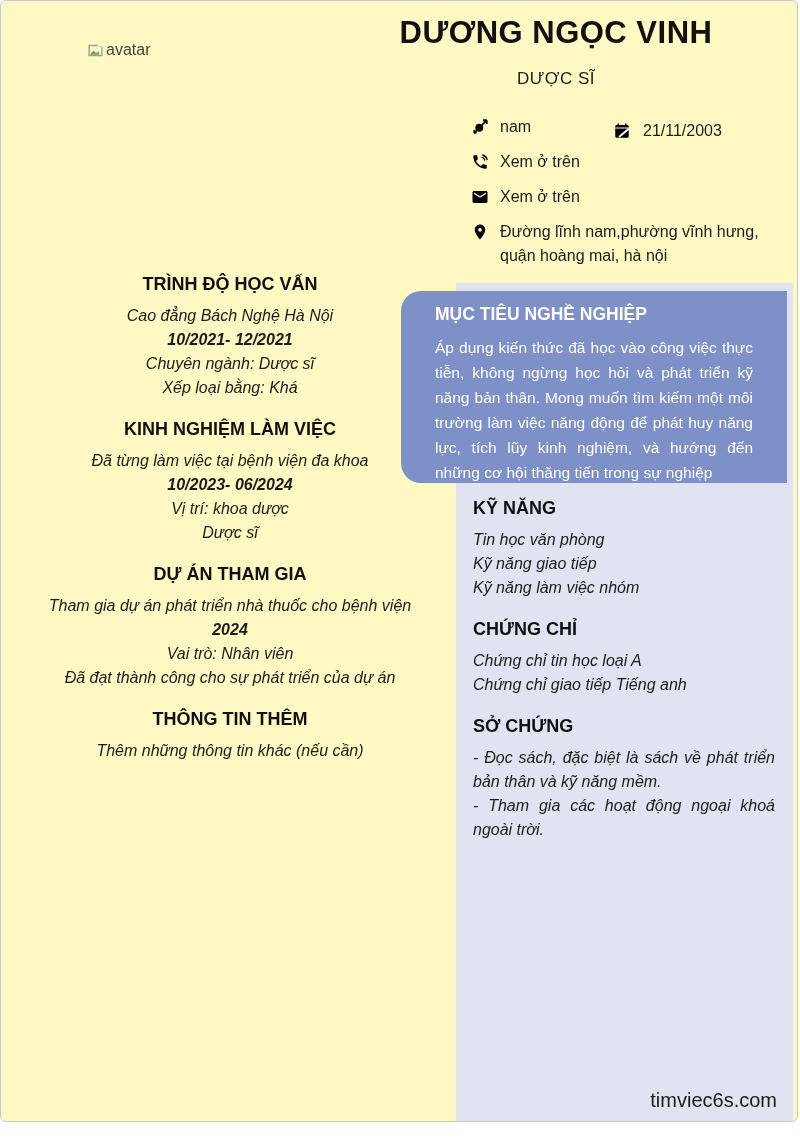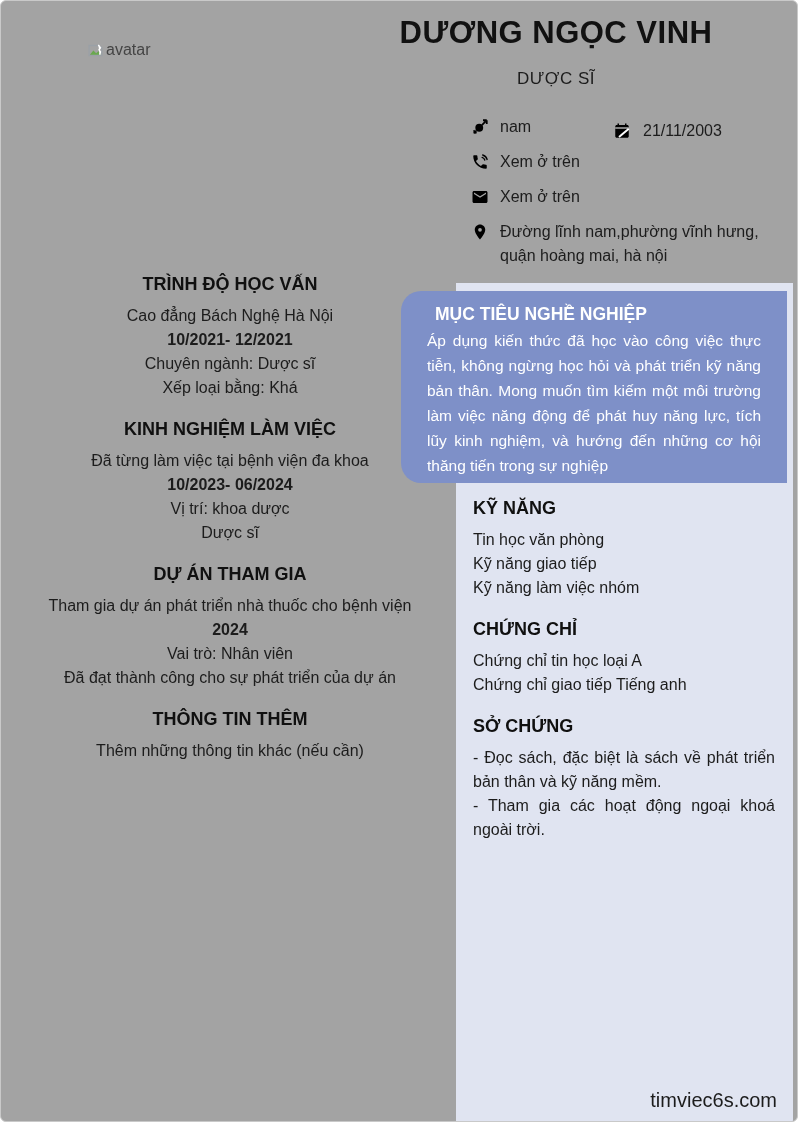--- a/index.html
+++ b/index.html
@@ -1,19 +1,19 @@
 <!DOCTYPE html>
 <html><head>
 <meta charset="utf-8">
 <style>
   html,body{margin:0;padding:0;background:#fff;}
   body{font-family:"Liberation Sans","DejaVu Sans",sans-serif;color:#1c1c1c;
        -webkit-font-smoothing:antialiased;}
   .page{position:relative;width:796px;height:1120px;margin:0 0 20px 0;
-        background:#a3a3a3;border:1px solid #c9c9c9;border-radius:6px;overflow:hidden;}
+        background:#fef9c3;border:1px solid #c9c9c9;border-radius:6px;overflow:hidden;}
 
   
   .avatar{position:absolute;left:86px;top:40px;display:flex;align-items:center;gap:2px;
           font-size:16px;color:#444;}
 
   
   .name{position:absolute;left:320px;top:14px;width:470px;text-align:center;
         font-size:31px;font-weight:bold;letter-spacing:.5px;color:#111;}
   .subtitle{position:absolute;left:320px;top:68px;width:470px;text-align:center;
         font-size:17px;letter-spacing:.5px;color:#1c1c1c;}
@@ -26,30 +26,30 @@
   .bday{position:absolute;left:142px;top:4px;display:flex;align-items:flex-start;gap:12px;}
   .bday .ic{flex:0 0 18px;width:18px;height:18px;margin-top:3px;}
   .addr{width:285px;}
 
   
   .panel{position:absolute;left:455px;top:282px;width:337px;height:838px;background:#e0e4f1;}
   .objective{position:absolute;left:400px;top:290px;width:386px;height:192px;
              background:#7e90c8;border-radius:20px 0 0 20px;box-sizing:border-box;
              padding:13px 24px 0 24px;color:#fff;}
   .objective h3{margin:0 0 3px 10px;font-size:17.5px;font-weight:bold;color:#fff;}
-  .objective p{margin:2px;font-size:15.5px;line-height:25px;text-align:justify;}
+  .objective p{margin:10px;font-size:15.5px;line-height:25px;text-align:justify;}
 
   
   .left-col{position:absolute;left:33px;top:273px;width:392px;text-align:center;}
   .right-col{position:absolute;left:472px;top:497px;width:302px;}
   section{margin:0;}
   h3.sec{margin:0 0 9px 0;font-size:18px;font-weight:bold;color:#101010;}
   .left-col section + section h3.sec,
   .right-col section + section h3.sec{margin-top:19px;}
-  .ln{font-size:16px;line-height:24px;color:#1c1c1c;}
+  .ln{font-size:16px;line-height:24px;color:#1c1c1c;font-style:italic;}
   .ln.bold{font-weight:bold;}
   .right-col .just .ln{text-align:justify;}
 
   .footer{position:absolute;right:20px;bottom:9px;font-size:20px;color:#1c1c1c;}
 
   svg{display:block;}
 </style>
 </head>
 <body>
 

